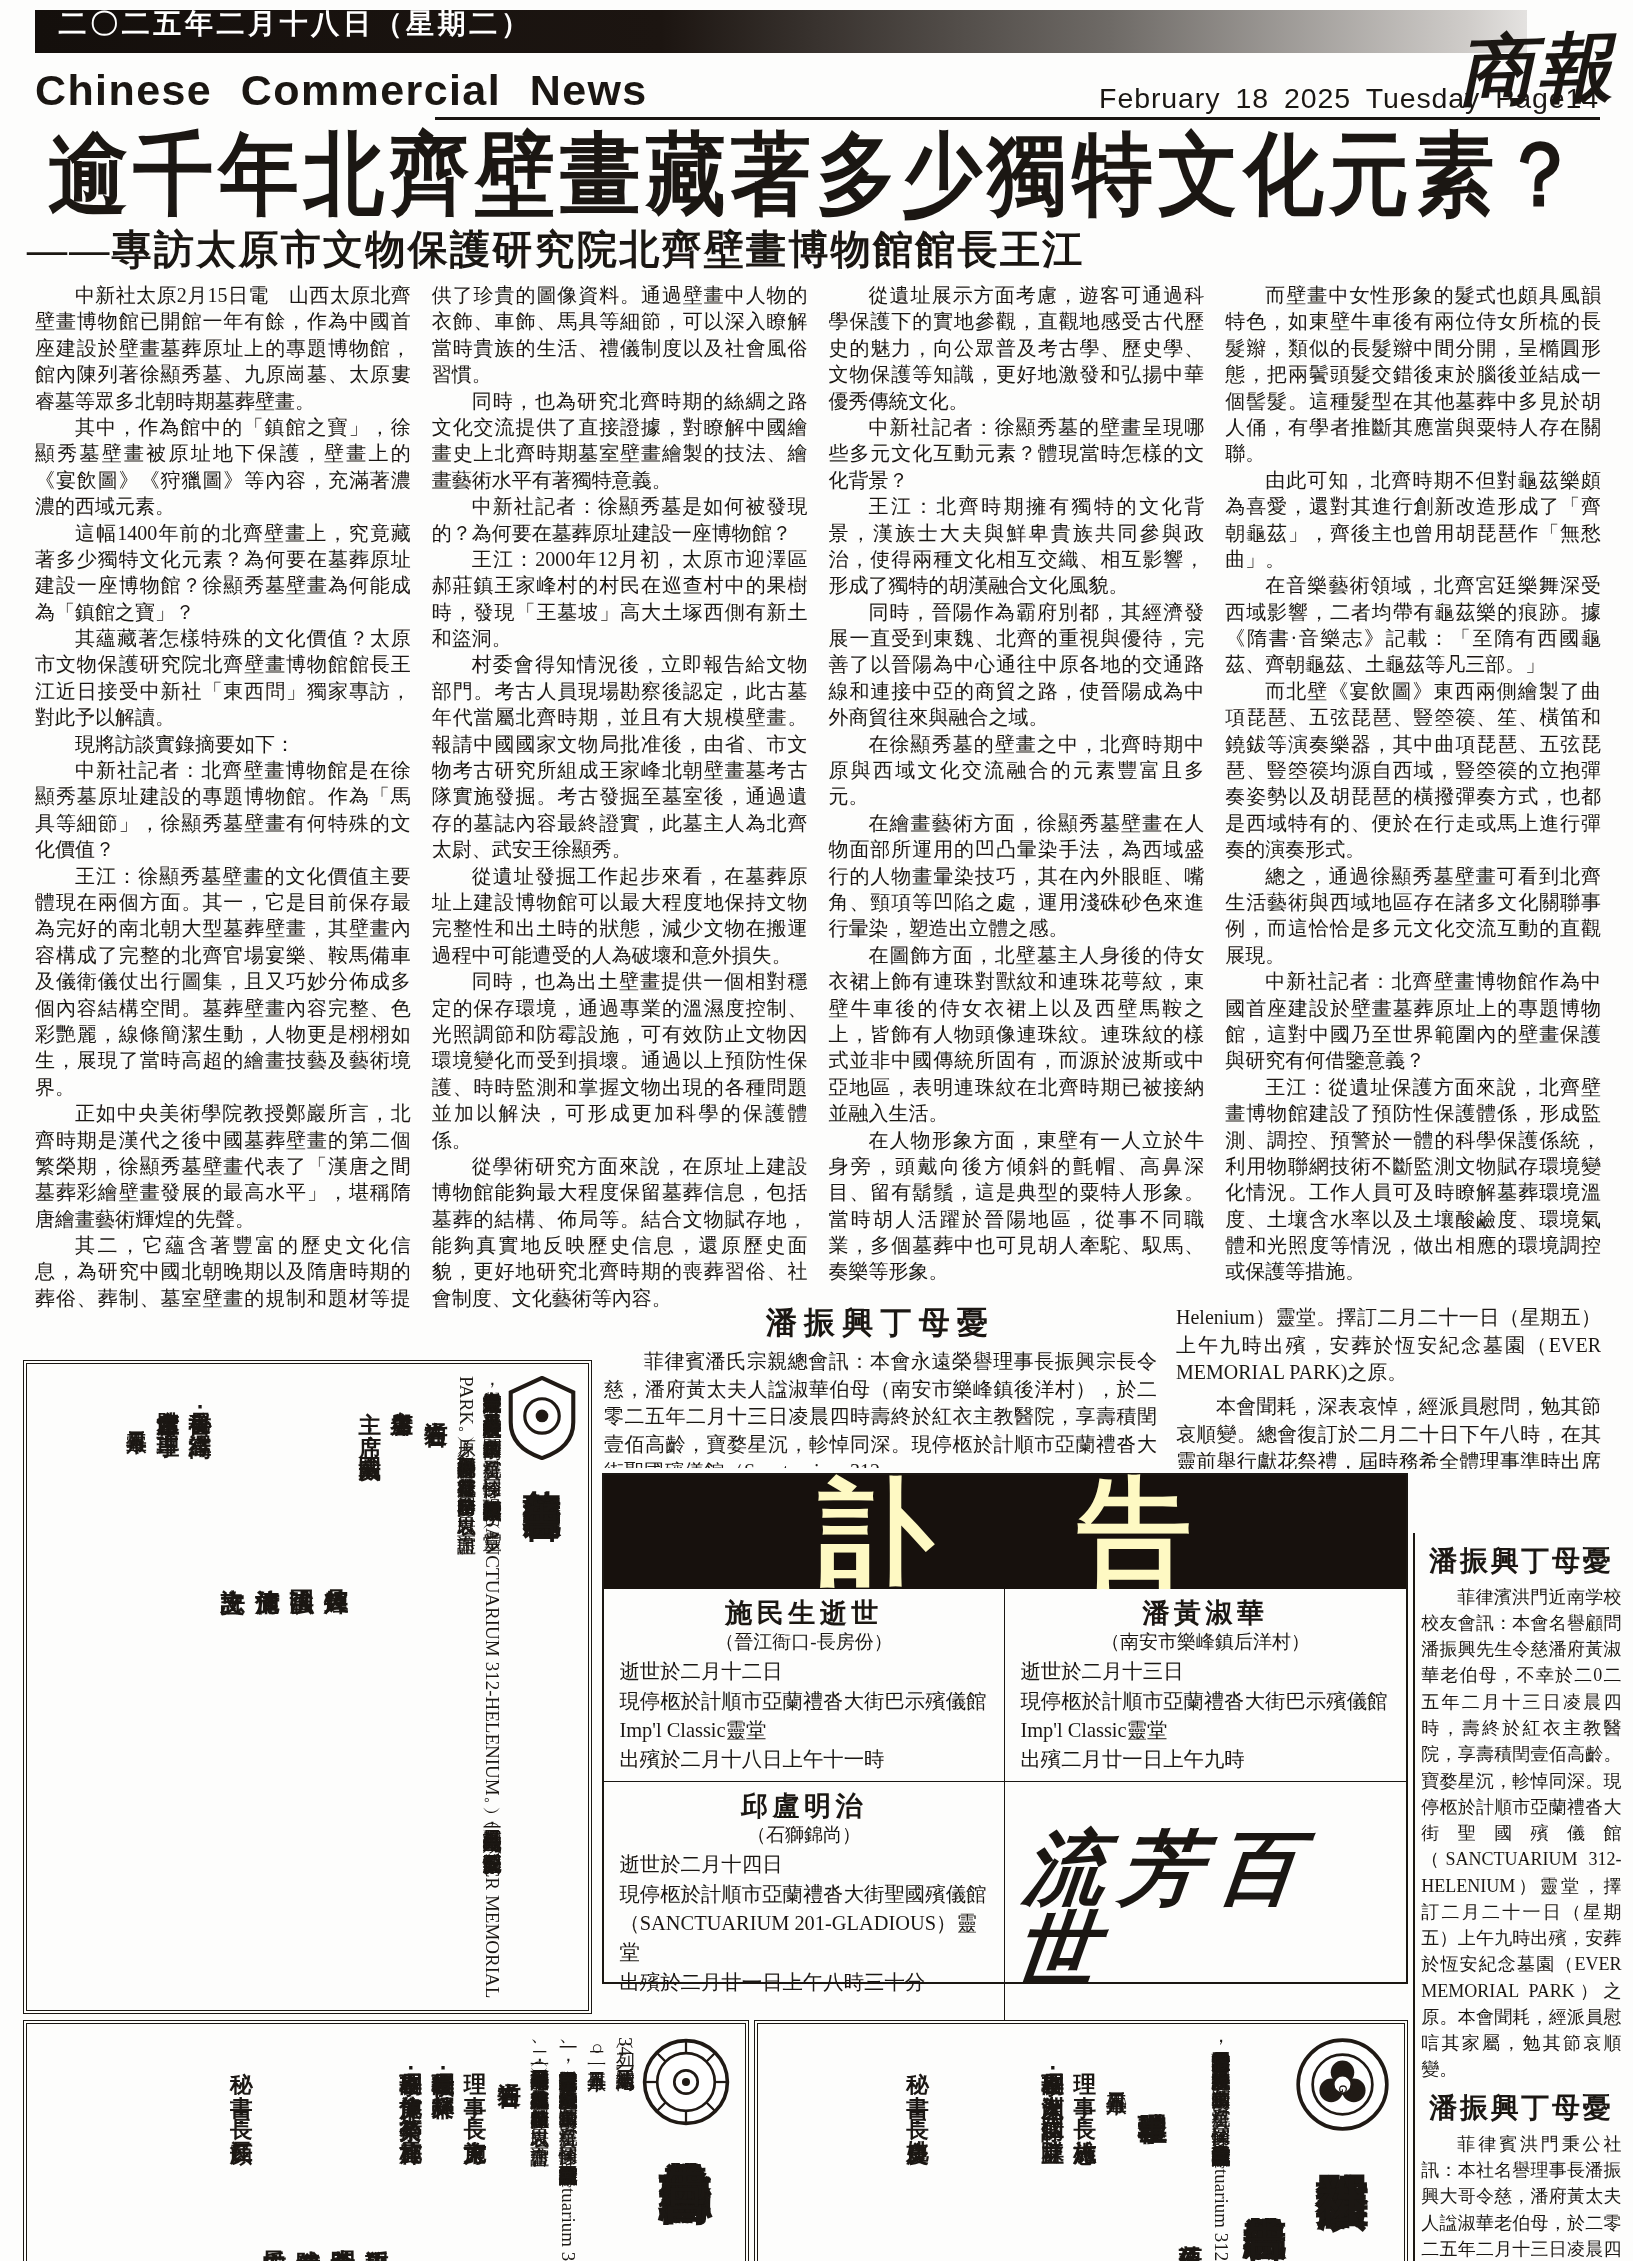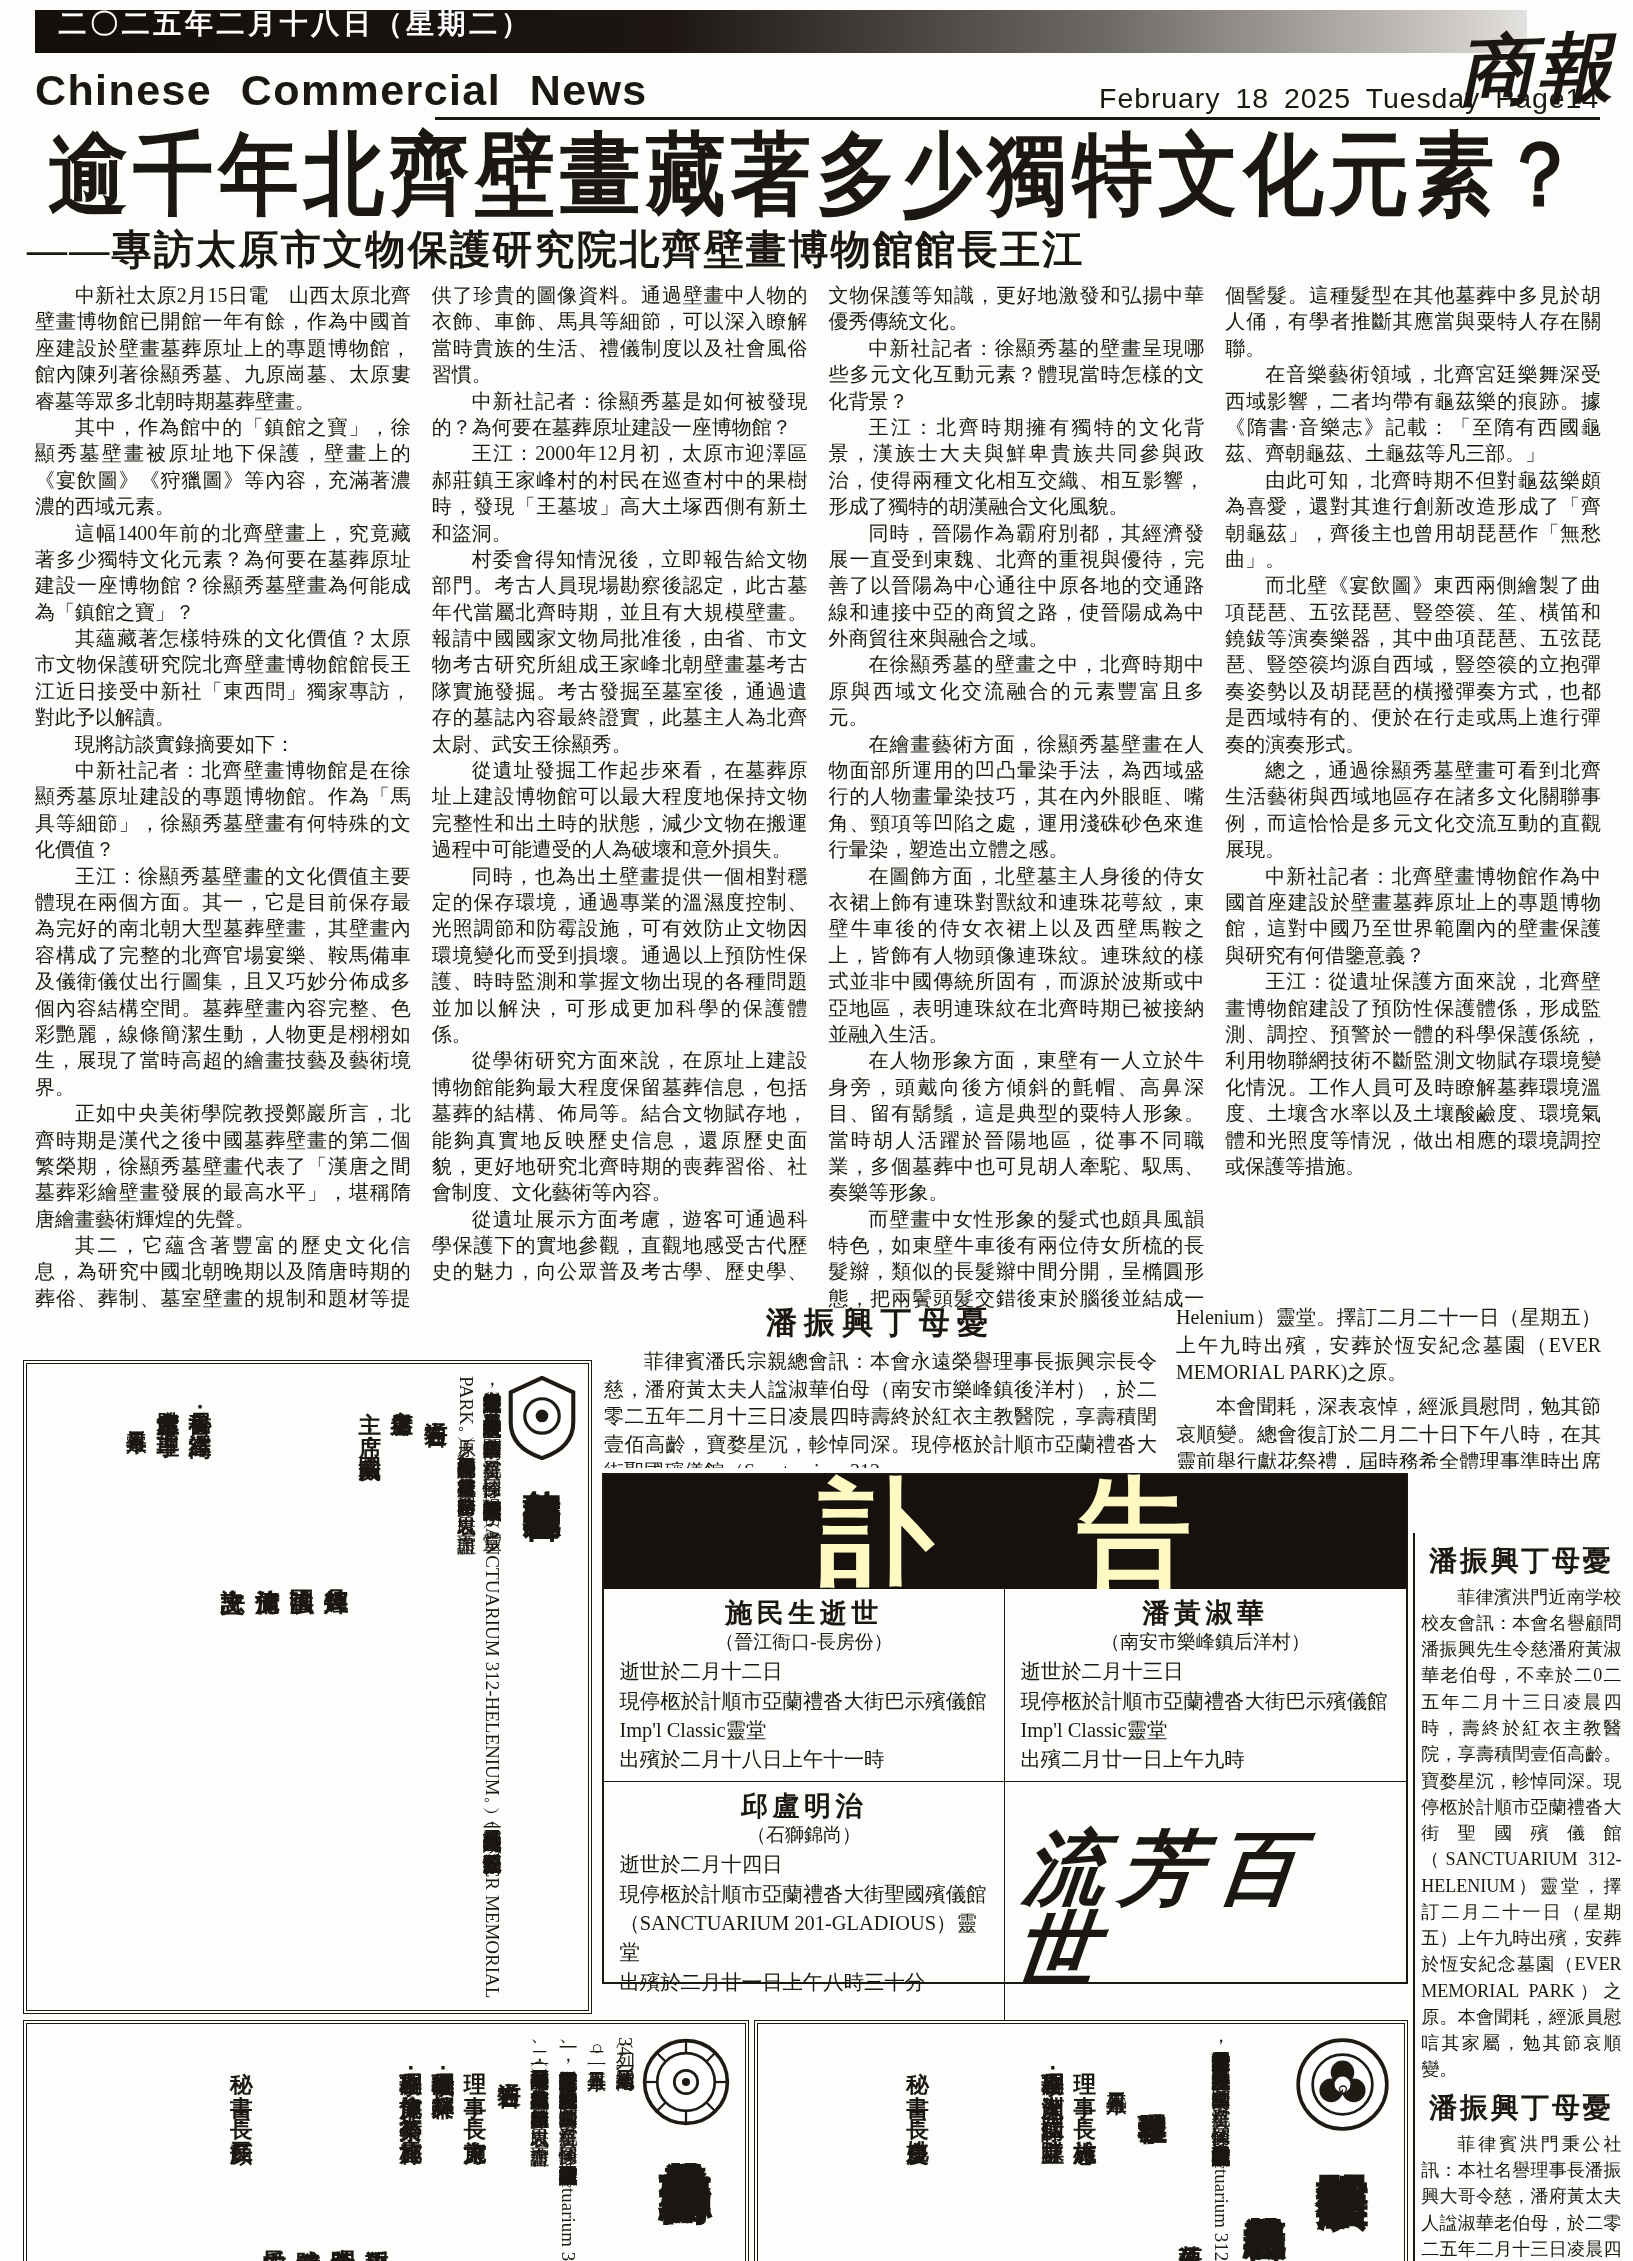--- a/index.html
+++ b/index.html
@@ -102,37 +102,38 @@
 
   <p>中新社太原2月15日電　山西太原北齊壁畫博物館已開館一年有餘，作為中國首座建設於壁畫墓葬原址上的專題博物館，館內陳列著徐顯秀墓、九原崗墓、太原婁睿墓等眾多北朝時期墓葬壁畫。</p>
       <p>其中，作為館中的「鎮館之寶」，徐顯秀墓壁畫被原址地下保護，壁畫上的《宴飲圖》《狩獵圖》等內容，充滿著濃濃的西域元素。</p>
       <p>這幅1400年前的北齊壁畫上，究竟藏著多少獨特文化元素？為何要在墓葬原址建設一座博物館？徐顯秀墓壁畫為何能成為「鎮館之寶」？</p>
       <p>其蘊藏著怎樣特殊的文化價值？太原市文物保護研究院北齊壁畫博物館館長王江近日接受中新社「東西問」獨家專訪，對此予以解讀。</p>
       <p>現將訪談實錄摘要如下：</p>
       <p>中新社記者：北齊壁畫博物館是在徐顯秀墓原址建設的專題博物館。作為「馬具等細節」，徐顯秀墓壁畫有何特殊的文化價值？</p>
       <p>王江：徐顯秀墓壁畫的文化價值主要體現在兩個方面。其一，它是目前保存最為完好的南北朝大型墓葬壁畫，其壁畫內容構成了完整的北齊官場宴樂、鞍馬備車及儀衛儀仗出行圖集，且又巧妙分佈成多個內容結構空間。墓葬壁畫內容完整、色彩艷麗，線條簡潔生動，人物更是栩栩如生，展現了當時高超的繪畫技藝及藝術境界。</p>
       <p>正如中央美術學院教授鄭巖所言，北齊時期是漢代之後中國墓葬壁畫的第二個繁榮期，徐顯秀墓壁畫代表了「漢唐之間墓葬彩繪壁畫發展的最高水平」，堪稱隋唐繪畫藝術輝煌的先聲。</p>
       <p>其二，它蘊含著豐富的歷史文化信息，為研究中國北朝晚期以及隋唐時期的葬俗、葬制、墓室壁畫的規制和題材等提供了珍貴的圖像資料。通過壁畫中人物的衣飾、車飾、馬具等細節，可以深入瞭解當時貴族的生活、禮儀制度以及社會風俗習慣。</p>
+      <p>同時，也為研究北齊時期的絲綢之路文化交流提供了直接證據，對瞭解中國繪畫史上北齊時期墓室壁畫繪製的技法、繪畫藝術水平有著獨特意義。</p>
       <p>中新社記者：徐顯秀墓是如何被發現的？為何要在墓葬原址建設一座博物館？</p>
       <p>王江：2000年12月初，太原市迎澤區郝莊鎮王家峰村的村民在巡查村中的果樹時，發現「王墓坡」高大土塚西側有新土和盜洞。</p>
       <p>村委會得知情況後，立即報告給文物部門。考古人員現場勘察後認定，此古墓年代當屬北齊時期，並且有大規模壁畫。報請中國國家文物局批准後，由省、市文物考古研究所組成王家峰北朝壁畫墓考古隊實施發掘。考古發掘至墓室後，通過遺存的墓誌內容最終證實，此墓主人為北齊太尉、武安王徐顯秀。</p>
       <p>從遺址發掘工作起步來看，在墓葬原址上建設博物館可以最大程度地保持文物完整性和出土時的狀態，減少文物在搬運過程中可能遭受的人為破壞和意外損失。</p>
       <p>同時，也為出土壁畫提供一個相對穩定的保存環境，通過專業的溫濕度控制、光照調節和防霉設施，可有效防止文物因環境變化而受到損壞。通過以上預防性保護、時時監測和掌握文物出現的各種問題並加以解決，可形成更加科學的保護體係。</p>
       <p>從學術研究方面來說，在原址上建設博物館能夠最大程度保留墓葬信息，包括墓葬的結構、佈局等。結合文物賦存地，能夠真實地反映歷史信息，還原歷史面貌，更好地研究北齊時期的喪葬習俗、社會制度、文化藝術等內容。</p>
       <p>從遺址展示方面考慮，遊客可通過科學保護下的實地參觀，直觀地感受古代歷史的魅力，向公眾普及考古學、歷史學、文物保護等知識，更好地激發和弘揚中華優秀傳統文化。</p>
       <p>中新社記者：徐顯秀墓的壁畫呈現哪些多元文化互動元素？體現當時怎樣的文化背景？</p>
       <p>王江：北齊時期擁有獨特的文化背景，漢族士大夫與鮮卑貴族共同參與政治，使得兩種文化相互交織、相互影響，形成了獨特的胡漢融合文化風貌。</p>
       <p>同時，晉陽作為霸府別都，其經濟發展一直受到東魏、北齊的重視與優待，完善了以晉陽為中心通往中原各地的交通路線和連接中亞的商貿之路，使晉陽成為中外商貿往來與融合之域。</p>
       <p>在徐顯秀墓的壁畫之中，北齊時期中原與西域文化交流融合的元素豐富且多元。</p>
       <p>在繪畫藝術方面，徐顯秀墓壁畫在人物面部所運用的凹凸暈染手法，為西域盛行的人物畫暈染技巧，其在內外眼眶、嘴角、頸項等凹陷之處，運用淺硃砂色來進行暈染，塑造出立體之感。</p>
       <p>在圖飾方面，北壁墓主人身後的侍女衣裙上飾有連珠對獸紋和連珠花萼紋，東壁牛車後的侍女衣裙上以及西壁馬鞍之上，皆飾有人物頭像連珠紋。連珠紋的樣式並非中國傳統所固有，而源於波斯或中亞地區，表明連珠紋在北齊時期已被接納並融入生活。</p>
       <p>在人物形象方面，東壁有一人立於牛身旁，頭戴向後方傾斜的氈帽、高鼻深目、留有鬍鬚，這是典型的粟特人形象。當時胡人活躍於晉陽地區，從事不同職業，多個墓葬中也可見胡人牽駝、馭馬、奏樂等形象。</p>
       <p>而壁畫中女性形象的髮式也頗具風韻特色，如東壁牛車後有兩位侍女所梳的長髮辮，類似的長髮辮中間分開，呈橢圓形態，把兩鬢頭髮交錯後束於腦後並結成一個髻髮。這種髮型在其他墓葬中多見於胡人俑，有學者推斷其應當與粟特人存在關聯。</p>
+      <p>由此可知，北齊時期不但對龜茲樂頗為喜愛，還對其進行創新改造形成了「齊朝龜茲」，齊後主也曾用胡琵琶作「無愁曲」。</p>
       <p>在音樂藝術領域，北齊宮廷樂舞深受西域影響，二者均帶有龜茲樂的痕跡。據《隋書·音樂志》記載：「至隋有西國龜茲、齊朝龜茲、土龜茲等凡三部。」</p>
-      <p>由此可知，北齊時期不但對龜茲樂頗為喜愛，還對其進行創新改造形成了「齊朝龜茲」，齊後主也曾用胡琵琶作「無愁曲」。</p>
       <p>而北壁《宴飲圖》東西兩側繪製了曲項琵琶、五弦琵琶、豎箜篌、笙、橫笛和鐃鈸等演奏樂器，其中曲項琵琶、五弦琵琶、豎箜篌均源自西域，豎箜篌的立抱彈奏姿勢以及胡琵琶的橫撥彈奏方式，也都是西域特有的、便於在行走或馬上進行彈奏的演奏形式。</p>
       <p>總之，通過徐顯秀墓壁畫可看到北齊生活藝術與西域地區存在諸多文化關聯事例，而這恰恰是多元文化交流互動的直觀展現。</p>
       <p>中新社記者：北齊壁畫博物館作為中國首座建設於壁畫墓葬原址上的專題博物館，這對中國乃至世界範圍內的壁畫保護與研究有何借鑒意義？</p>
       <p>王江：從遺址保護方面來說，北齊壁畫博物館建設了預防性保護體係，形成監測、調控、預警於一體的科學保護係統，利用物聯網技術不斷監測文物賦存環境變化情況。工作人員可及時瞭解墓葬環境溫度、土壤含水率以及土壤酸鹼度、環境氣體和光照度等情況，做出相應的環境調控或保護等措施。</p>
     </div>
 
   <div class="pan-head">潘振興丁母憂</div>
   <div class="pan-body">
     <p>菲律賓潘氏宗親總會訊：本會永遠榮譽理事長振興宗長令慈，潘府黃太夫人諡淑華伯母（南安市樂峰鎮後洋村），於二零二五年二月十三日凌晨四時壽終於紅衣主教醫院，享壽積閏壹佰高齡，寶婺星沉，軫悼同深。現停柩於計順市亞蘭禮沓大街聖國殯儀館（Sanctuarium 312-</p>
   </div>

